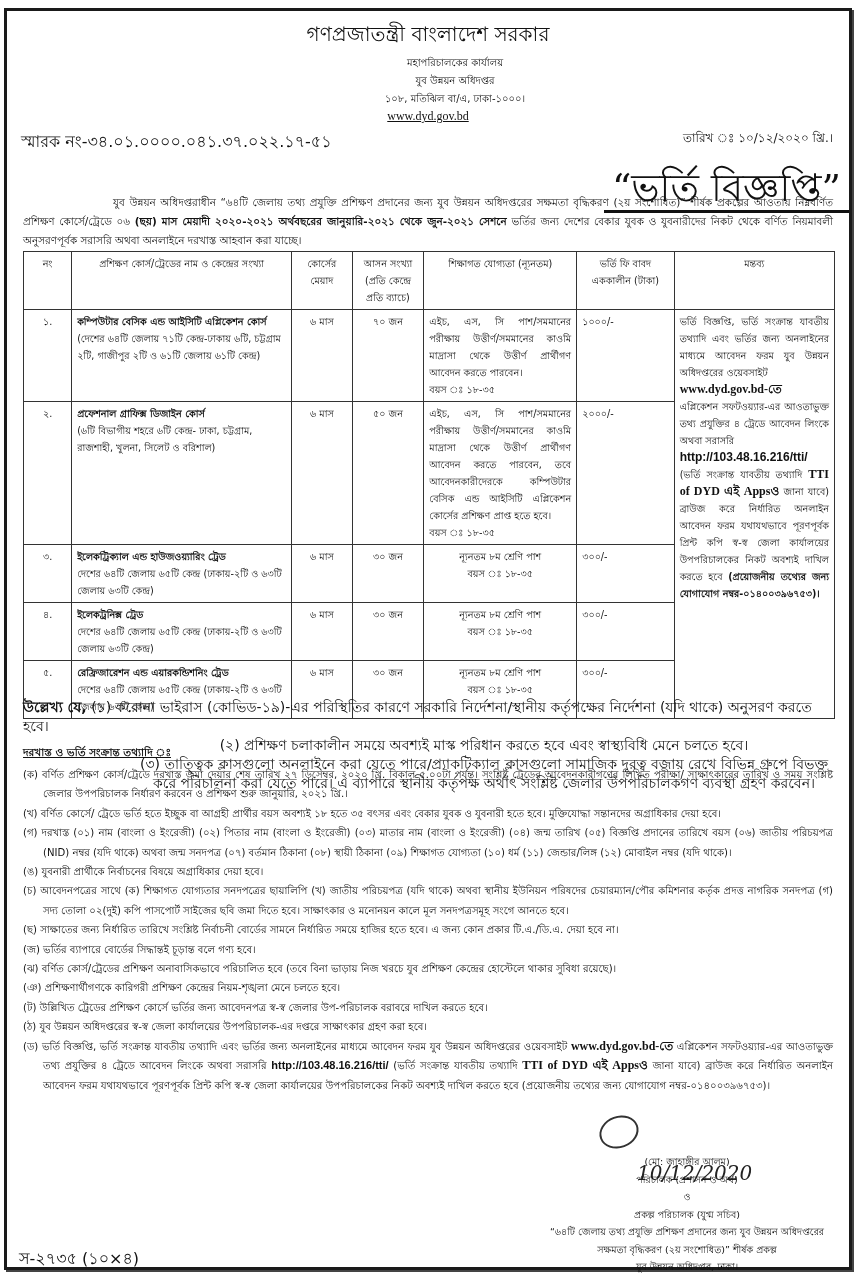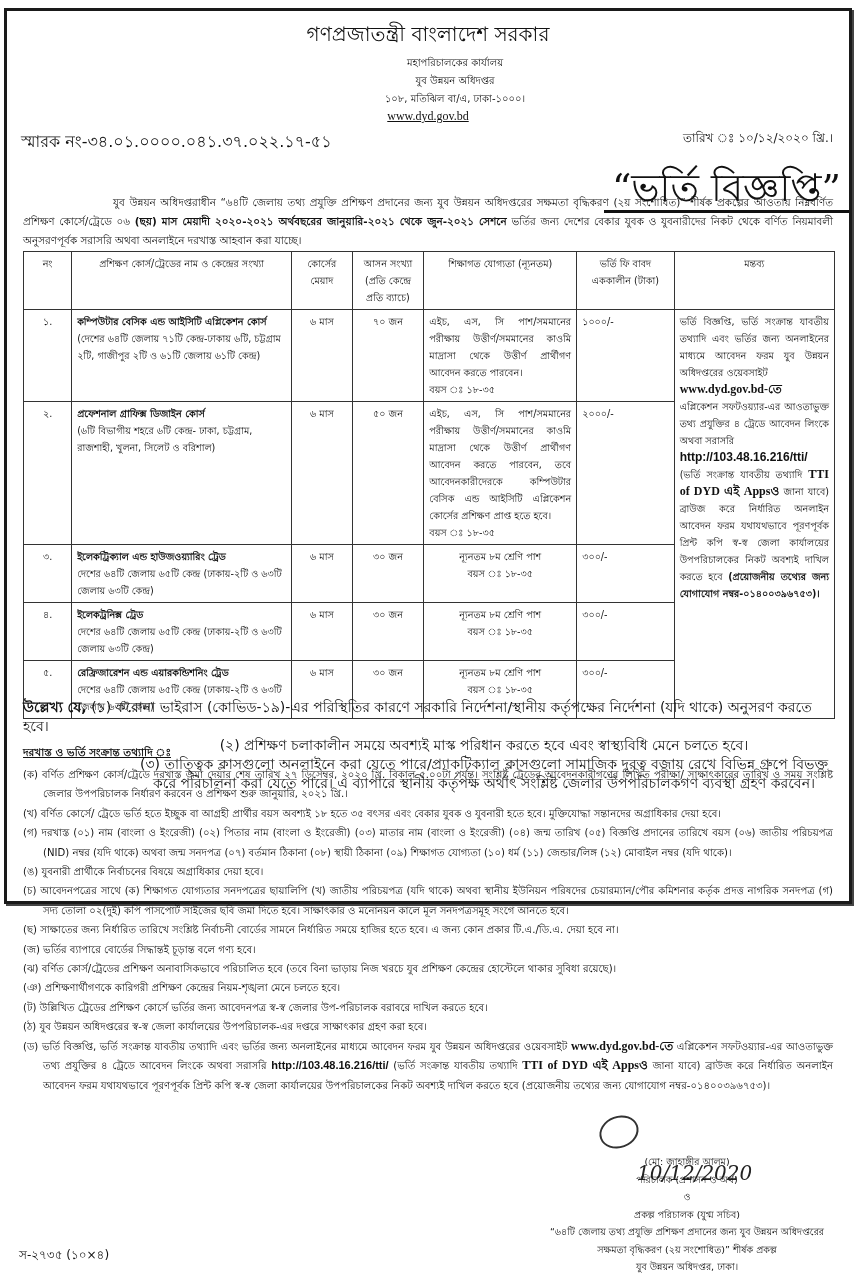--- a/index.html
+++ b/index.html
@@ -1,18 +1,18 @@
 <!DOCTYPE html>
 <html><head>
 <meta charset="utf-8">
 <style>
   html, body { margin: 0; padding: 0; background: #ffffff; }
   body { width: 864px; height: 1285px; position: relative; overflow: hidden;
          font-family: "DejaVu Sans", sans-serif; color: #111; }
-  .page { position: absolute; left: 4px; top: 8px; width: 848px; height: 896px;
+  .page { position: absolute; left: 4px; top: 8px; width: 848px; height: 1262px;
           border: 3px solid #1a1a1a; box-shadow: 2px 2px 0 #444; box-sizing: border-box; background: #fff; }
   .hdr { text-align: center; }
   .gov { position: absolute; top: 8px; left: 0; width: 100%; font-size: 20px; font-family: "DejaVu Serif", serif; }
   .sub { position: absolute; left: 0; width: 100%; font-size: 10px; margin-left: 27px; }
   .sub1 { top: 44px; } .sub2 { top: 62px; } .sub3 { top: 80px; }
   .web { position: absolute; top: 98px; left: 0; width: 100%; font-size: 12px; text-decoration: underline;
          font-family: "Liberation Serif", serif; }
   .memo { position: absolute; left: 14px; top: 118px; font-size: 16px; }
   .date { position: absolute; right: 16px; top: 118px; font-size: 12px; }
   .title { position: absolute; top: 147px; left: 0; width: 100%; text-align: right; font-size: 38px; font-weight: normal;
@@ -37,21 +37,21 @@
   .notes { position: absolute; top: 658px; left: 16px; right: 16px; font-size: 14px; line-height: 19px; margin-top: 29px; }
   .notes .lead { font-weight: bold; }
   .notes .ind { padding-left: 112px; text-align: center; }
   .sec-h { position: absolute; top: 734px; left: 16px; font-size: 10.5px; font-weight: bold; text-decoration: underline; }
   .clauses { position: absolute; top: 754px; left: 16px; right: 16px; font-size: 10.1px; line-height: 19.4px; }
   .cl { padding-left: 20px; text-indent: -20px; text-align: justify; }
   .cl b { font-family: "Liberation Serif", serif; font-size: 12px; }
   .sigdate { position: absolute; top: 1110px; left: 630px; font-size: 20px; font-style: italic; font-family: "DejaVu Serif", serif; color: #222; margin-top: 40px; }
   .scribble { position: absolute; top: 1105px; left: 592px; width: 36px; height: 28px; border: 2px solid #333; border-radius: 50%; transform: rotate(-20deg); }
   .sig { position: absolute; top: 1142px; left: 520px; width: 320px; text-align: center; font-size: 9.5px; line-height: 17.5px; }
-  .footcode { position: absolute; top: 1235px; left: 12px; font-size: 12px; }
+  .footcode { position: absolute; top: 1235px; left: 12px; font-size: 16px; }
 </style>
 </head>
 <body>
 
 <div class="page">
 
   <div class="hdr gov">গণপ্রজাতন্ত্রী বাংলাদেশ সরকার</div>
   <div class="hdr sub sub1">মহাপরিচালকের কার্যালয়</div>
   <div class="hdr sub sub2">যুব উন্নয়ন অধিদপ্তর</div>
   <div class="hdr sub sub3">১০৮, মতিঝিল বা/এ, ঢাকা-১০০০।</div>

